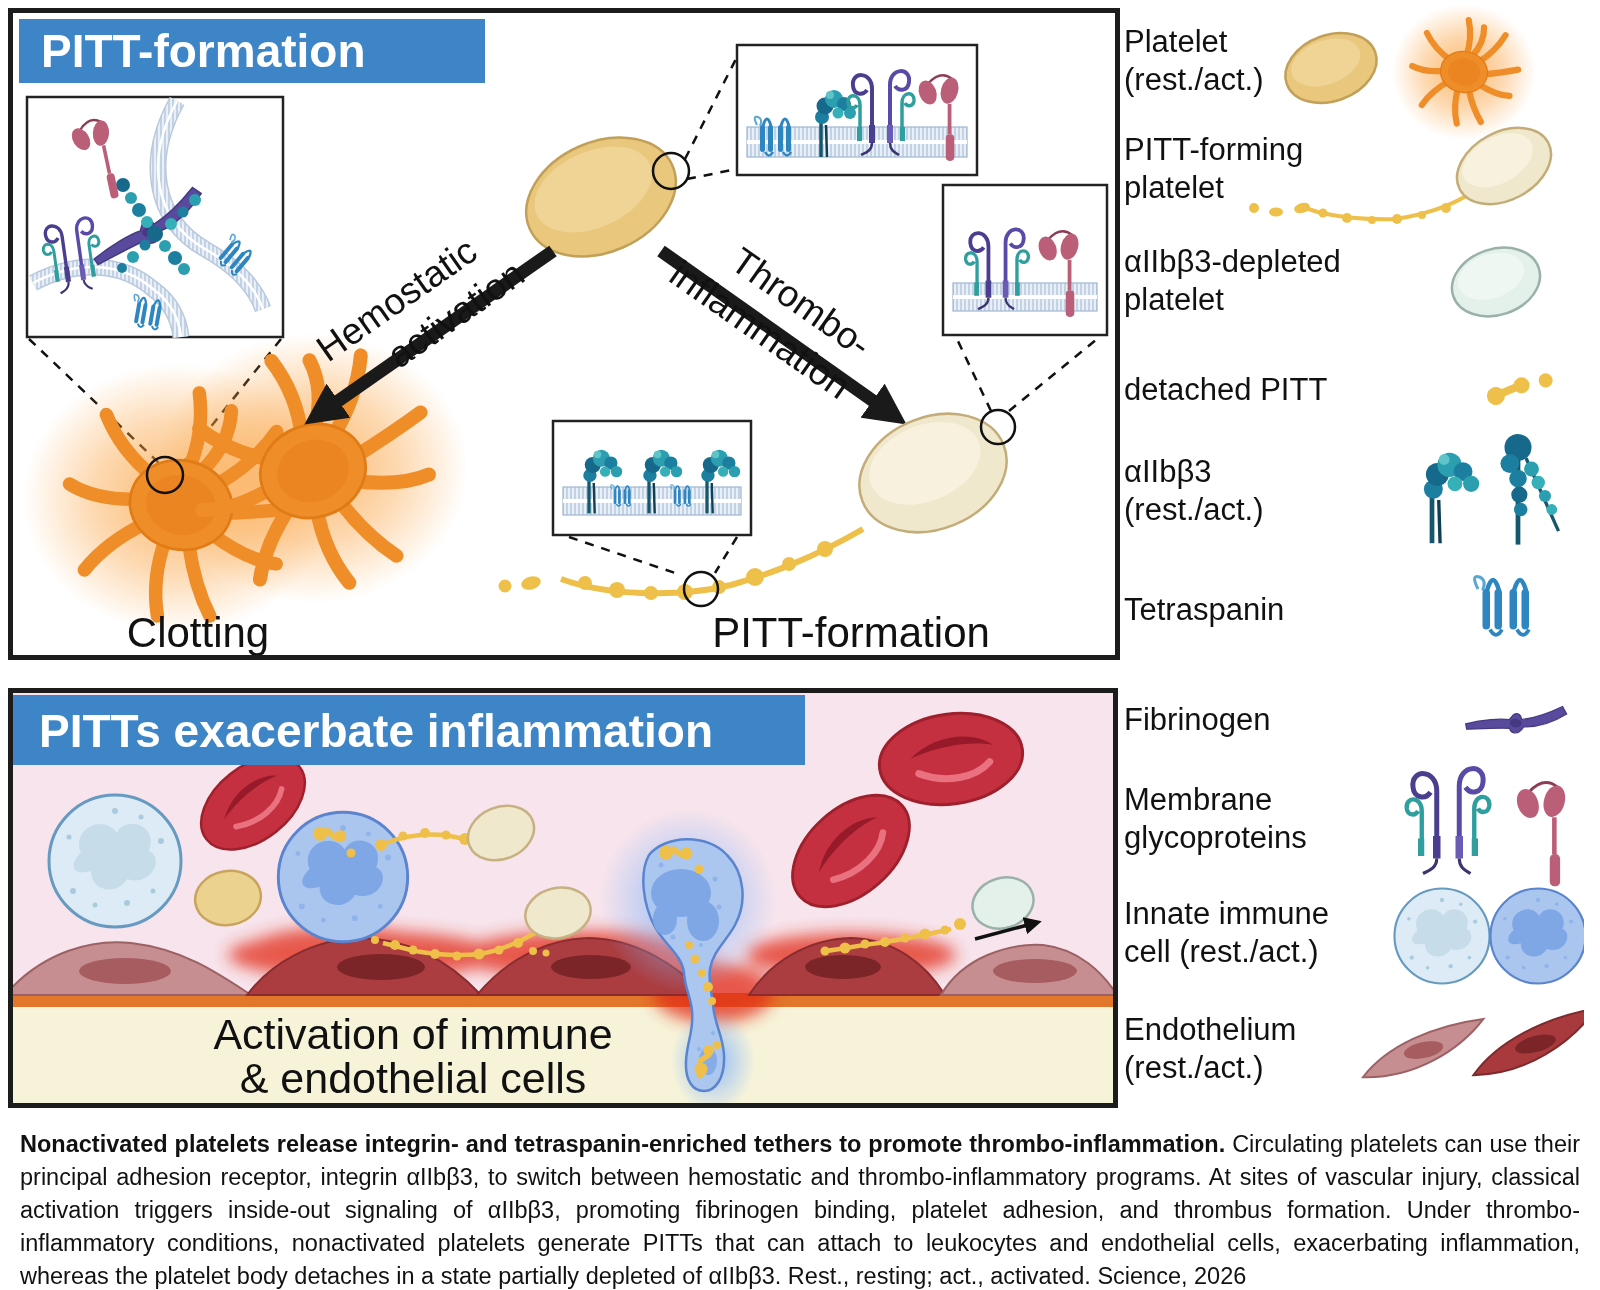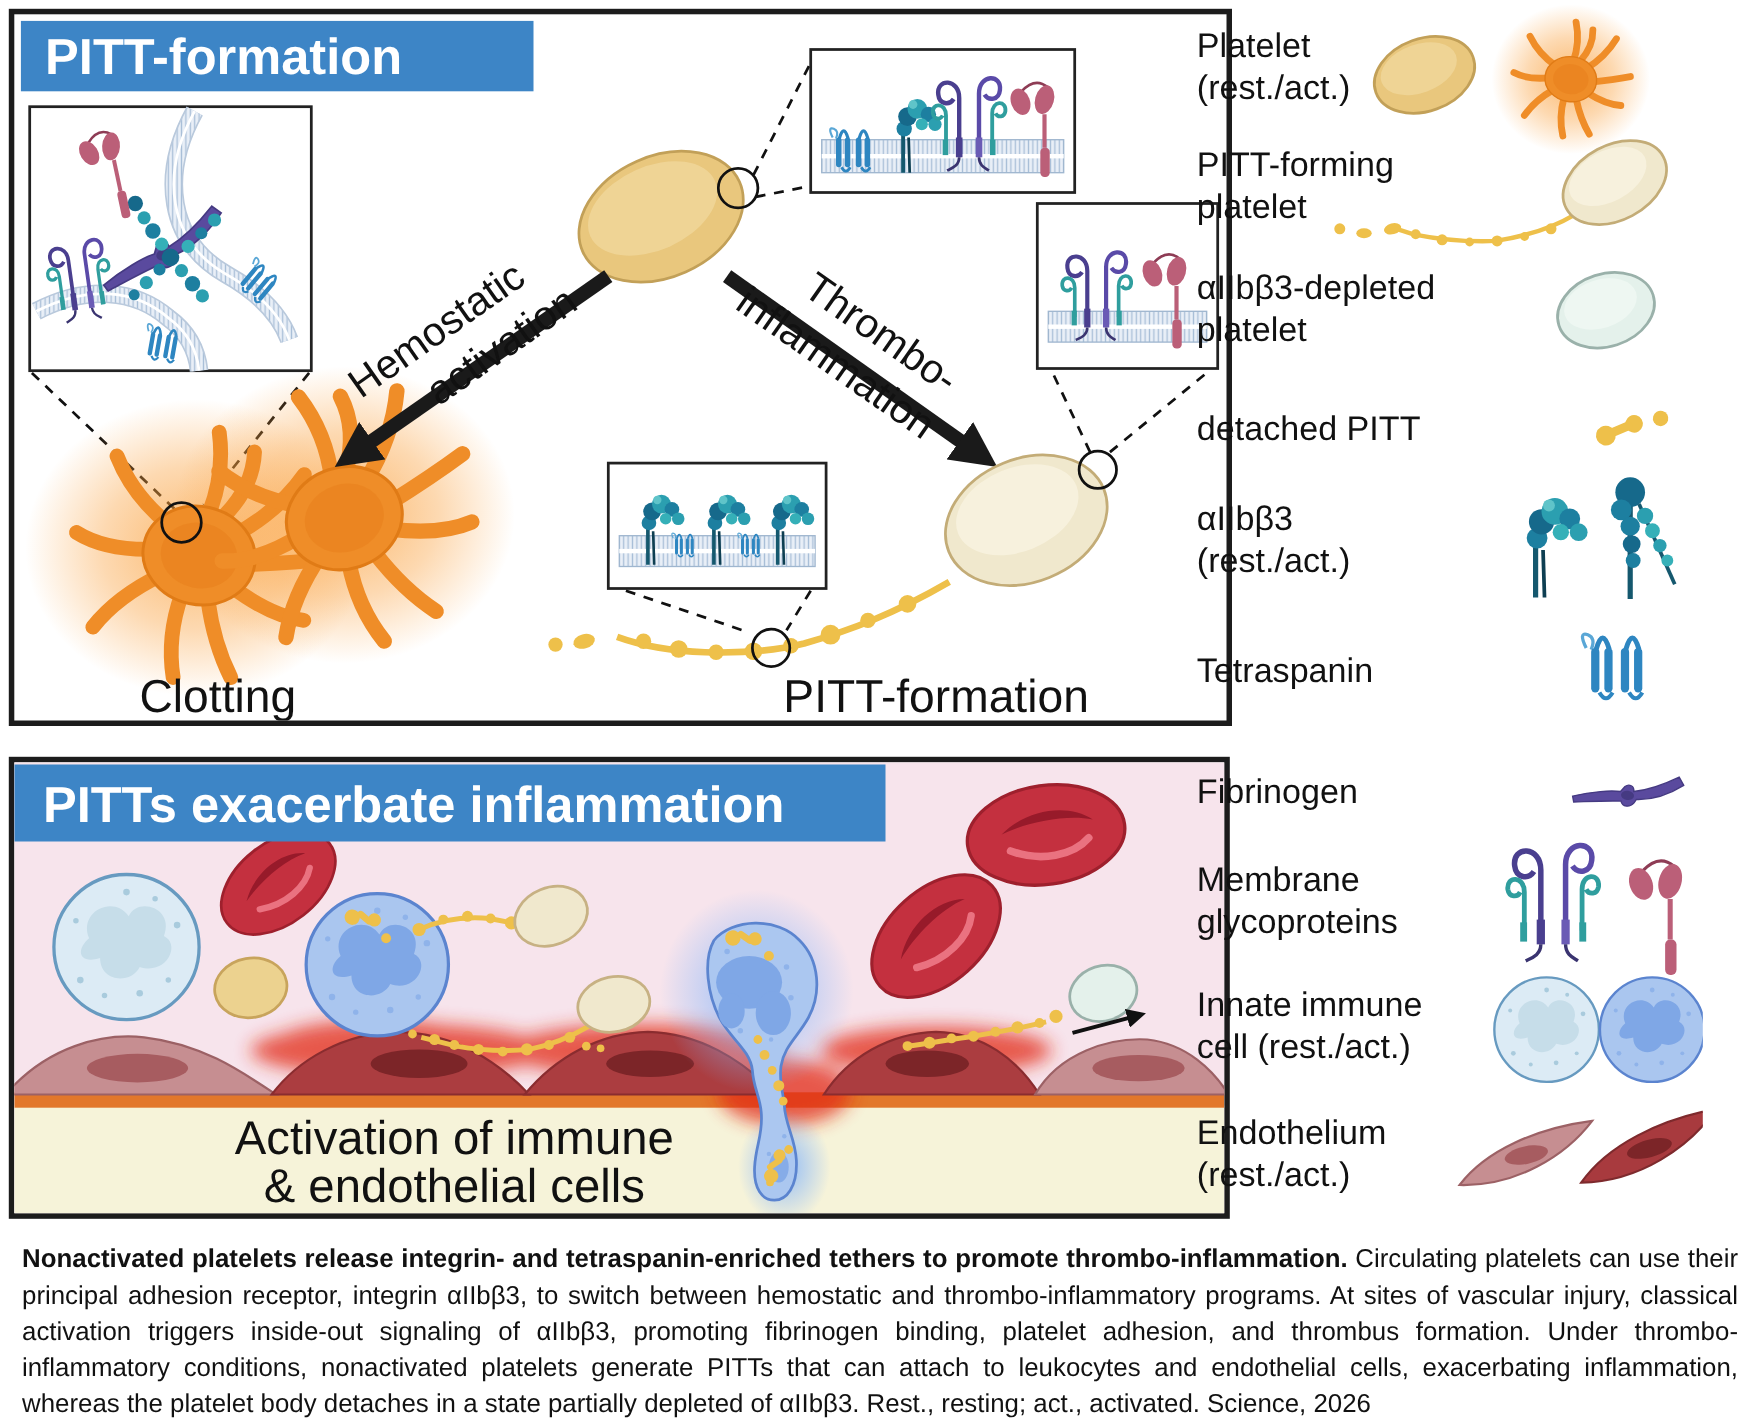--- a/index.html
+++ b/index.html
@@ -1,20 +1,20 @@
 <!DOCTYPE html>
 <html><head>
 <meta charset="utf-8">
 <style>
   html,body{margin:0;padding:0;background:#ffffff;}
   body{width:1600px;height:1290px;position:relative;font-family:"Liberation Sans",sans-serif;overflow:hidden;}
   .panel{position:absolute;background:#fff;border:5px solid #1c1c1c;box-sizing:border-box;}
   #top-panel{left:8px;top:8px;width:1112px;height:652px;}
   #bottom-panel{left:8px;top:688px;width:1110px;height:420px;}
-  #legend{position:absolute;left:1080px;top:0;width:468px;height:1112px;}
+  #legend{position:absolute;left:1116px;top:0;width:468px;height:1112px;}
   #caption{position:absolute;left:0;top:1118px;width:1600px;box-sizing:border-box;
            padding:10px 20px 0 20px;font-size:23.5px;line-height:33px;color:#111;
            text-align:justify;}
   .cap-bold{font-weight:bold;margin-top:26px;}
   svg{display:block;}
   text{font-family:"Liberation Sans",sans-serif;}
 </style>
 </head>
 <body>
 

